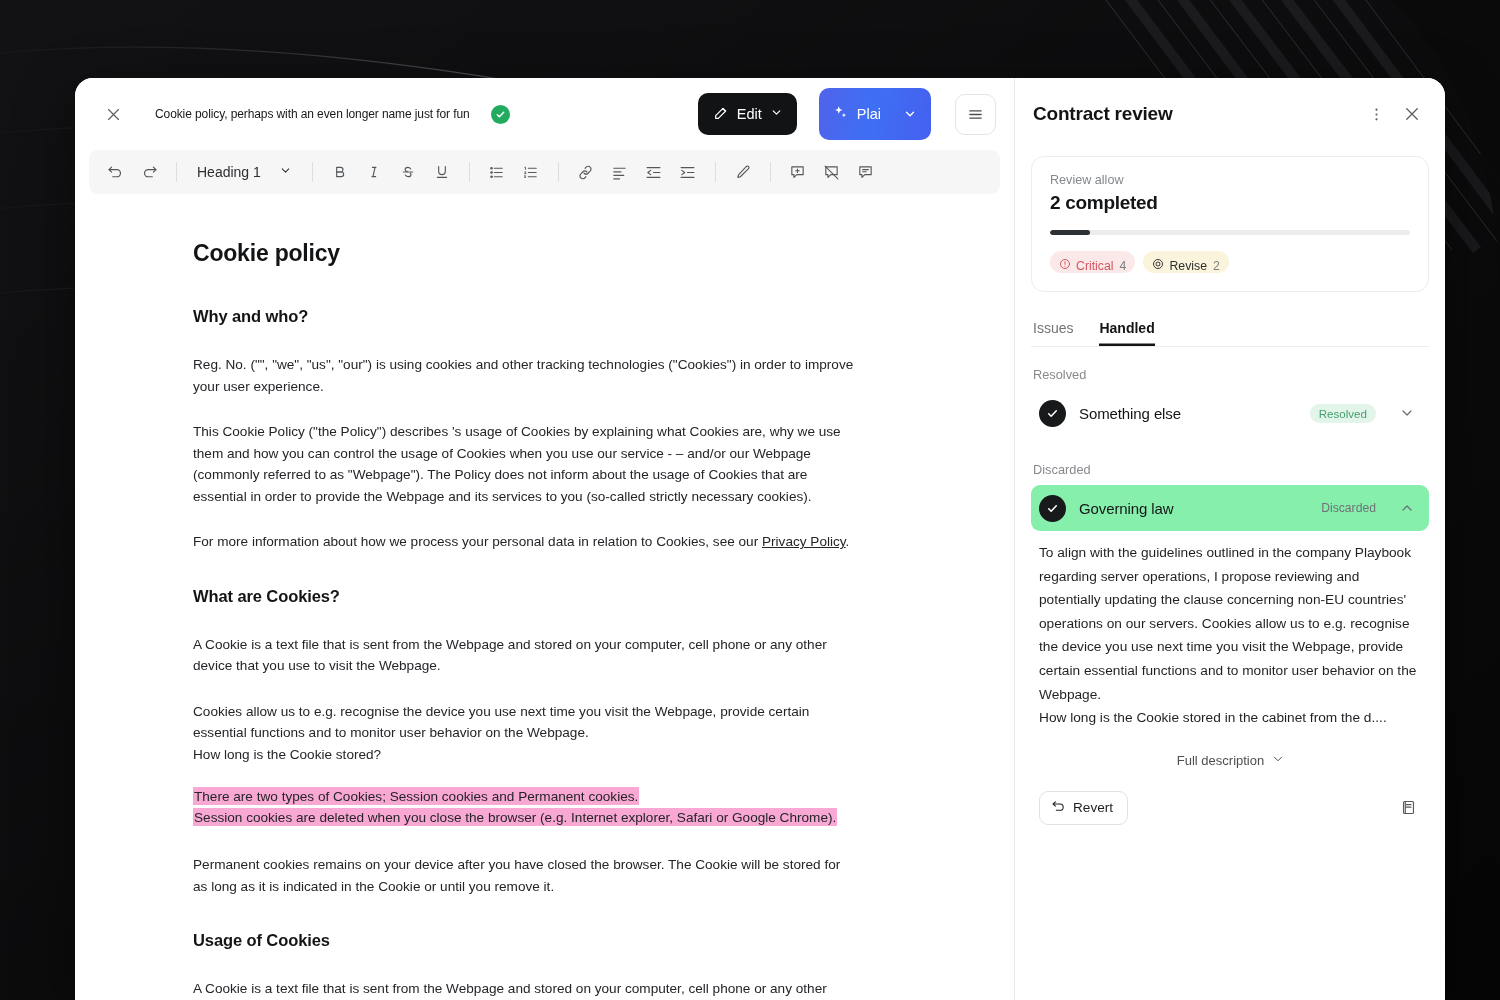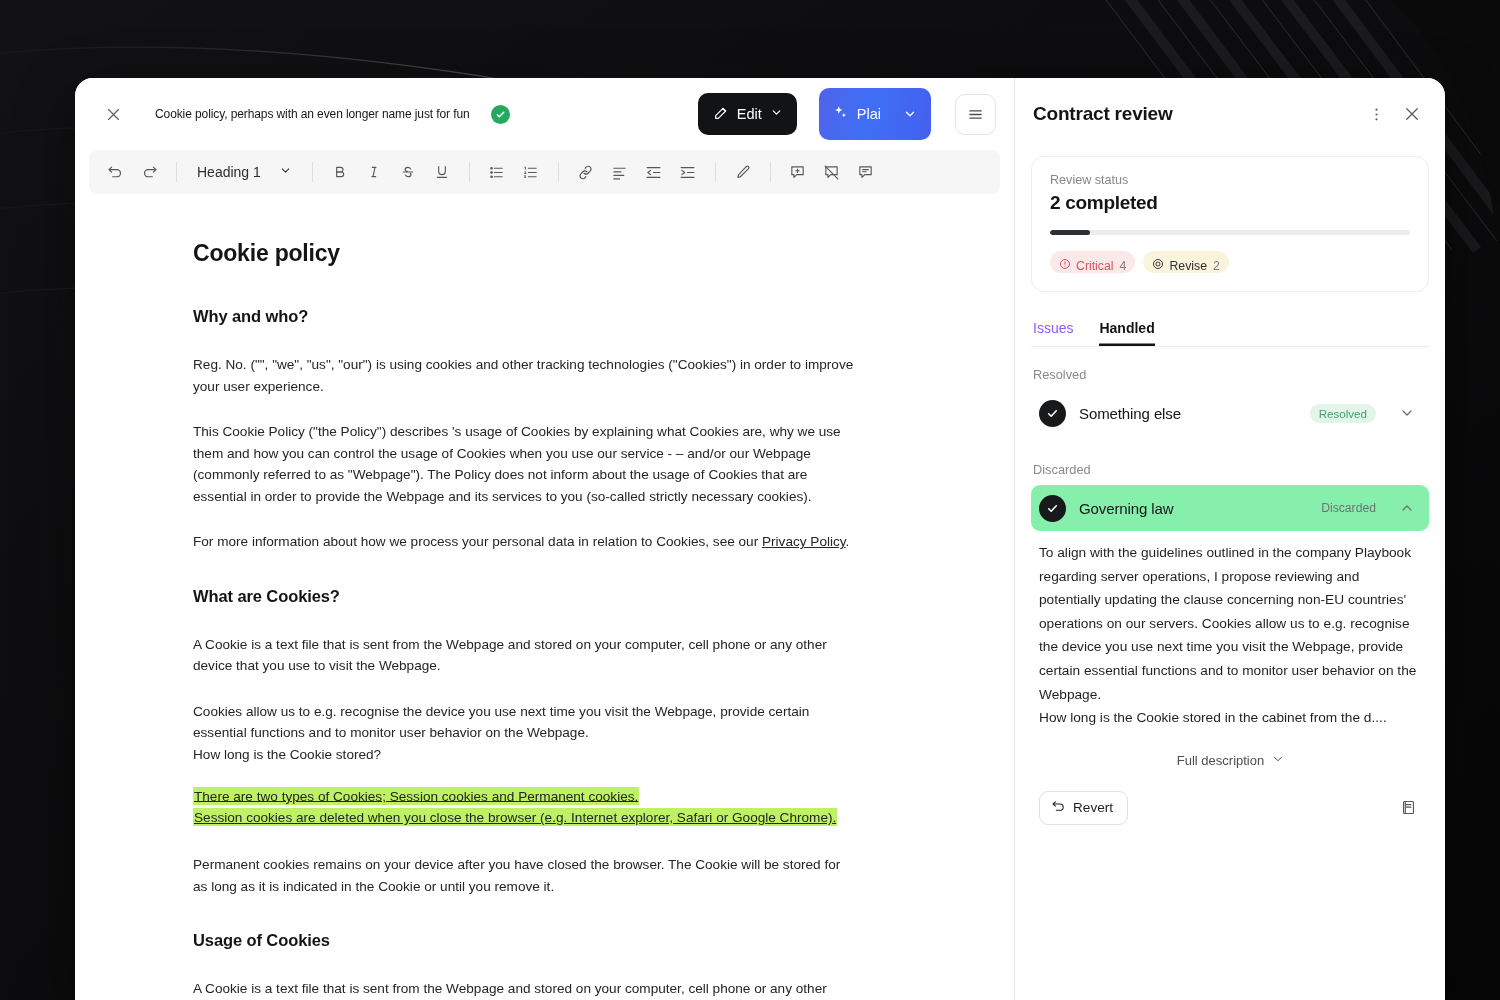--- a/index.html
+++ b/index.html
@@ -143,25 +143,24 @@
   .doc-p {
     font-size: 13.6px;
     line-height: 21.5px;
     color: #232528;
     margin-bottom: 24px;
     max-width: 665px;
   }
   .doc-p.tight { margin-bottom: 20px; }
   .doc-link { color: #232528; text-decoration: underline; }
   .hl {
-    background: #bef264;
+    background: #f9a8d4;
     box-decoration-break: clone;
     -webkit-box-decoration-break: clone;
     padding: 1.5px 1px;
-    text-decoration: underline;
   }
 
   
   .review-pane {
     width: 430px;
     height: 100%;
     background: #ffffff;
     display: flex;
     flex-direction: column;
     padding: 0 16px;
@@ -196,21 +195,21 @@
   .badge-revise { background: #fbf4dc; color: #2d2f31; }
   .badge-ct { color: #7c7f83; margin-left:1px; }
 
   
   .tabs {
     display: flex; gap: 26px;
     border-bottom: 1px solid #ececee;
     margin-top: 22px;
     padding: 0 2px;
   }
-  .tab { font-size: 14px; color: #8b5cf6; padding: 6px 0 10px 0; }
+  .tab { font-size: 14px; color: #737373; padding: 6px 0 10px 0; }
   .tab.active { color: #131416; font-weight: 700; box-shadow: inset 0 -2.5px 0 0 #131416; }
 
   .group-label { font-size: 12.8px; color: #87898d; margin: 20px 0 8px 2px; }
 
   .issue-row {
     display: flex; align-items: center; gap: 13px;
     height: 46px; padding: 0 10px 0 8px;
     border-radius: 9px;
   }
   .issue-row.selected { background: #86efac; }
@@ -499,21 +498,21 @@
           </svg>
       </div>
       <div class="rp-ico">
         <svg width="18" height="18" viewBox="0 0 24 24" fill="none" stroke="currentColor" stroke-width="1.7" stroke-linecap="round">
             <path d="M5 5l14 14M19 5L5 19"></path>
           </svg>
       </div>
     </div>
 
     <div class="status-card">
-      <div class="status-label">Review status</div>
+      <div class="status-label">Review allow</div>
       <div class="status-value">2 completed</div>
       <div class="progress-track">
         <div class="progress-fill" id="progress-fill" style="width: 11%;"></div>
       </div>
       <div class="badges">
         <span class="badge badge-critical">
           <span>
             <svg width="12" height="12" viewBox="0 0 24 24" fill="none" stroke="currentColor" stroke-width="2" stroke-linecap="round">
                 <circle cx="12" cy="12" r="9"></circle>
                 <path d="M12 7.5v5M12 16.2v.1"></path>

